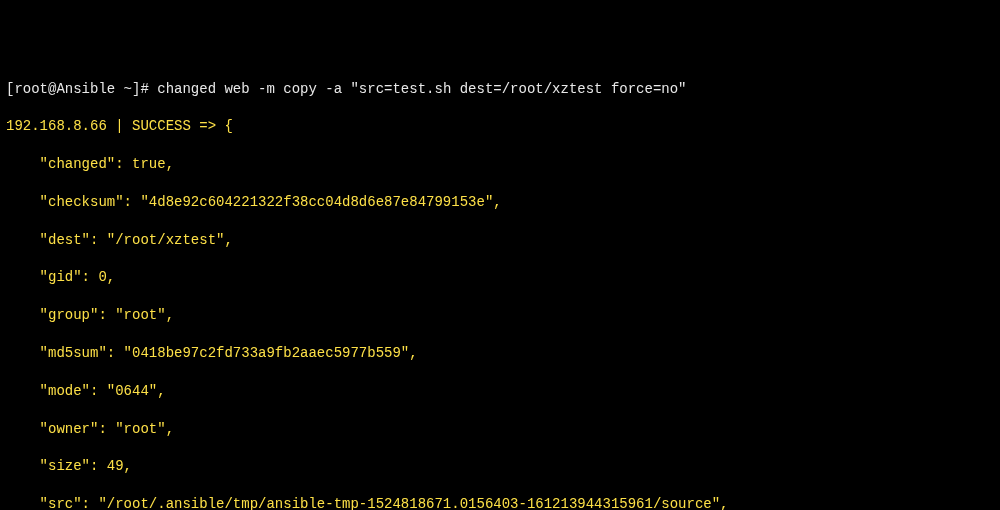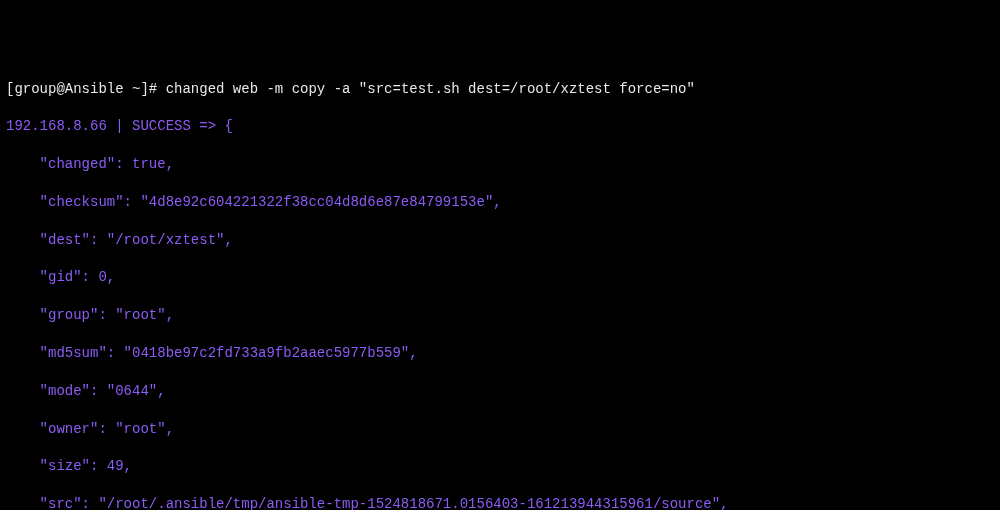--- a/index.html
+++ b/index.html
@@ -10,29 +10,29 @@
     font-size: 14px;
     line-height: 1.35;
     color: #c0c0c0;
     width: 1000px;
     height: 510px;
     box-sizing: border-box;
     overflow: hidden;
     white-space: pre;
   }
   .white { color: #e8e8e8; }
-  .yellow { color: #8b5cf6; }
+  .yellow { color: #fde047; }
   .line { display: block; }
 </style>
 </head>
 <body>
 
 
 
-<span class="line"><span class="white">[group@Ansible ~]# </span><span class="white">changed web -m copy -a "src=test.sh dest=/root/xztest force=no"</span></span>
+<span class="line"><span class="white">[root@Ansible ~]# </span><span class="white">changed web -m copy -a "src=test.sh dest=/root/xztest force=no"</span></span>
 <span class="line yellow">192.168.8.66 | SUCCESS =&gt; {</span>
 <span class="line yellow">    "changed": true,</span>
 <span class="line yellow">    "checksum": "4d8e92c604221322f38cc04d8d6e87e84799153e",</span>
 <span class="line yellow">    "dest": "/root/xztest",</span>
 <span class="line yellow">    "gid": 0,</span>
 <span class="line yellow">    "group": "root",</span>
 <span class="line yellow">    "md5sum": "0418be97c2fd733a9fb2aaec5977b559",</span>
 <span class="line yellow">    "mode": "0644",</span>
 <span class="line yellow">    "owner": "root",</span>
 <span class="line yellow">    "size": 49,</span>

